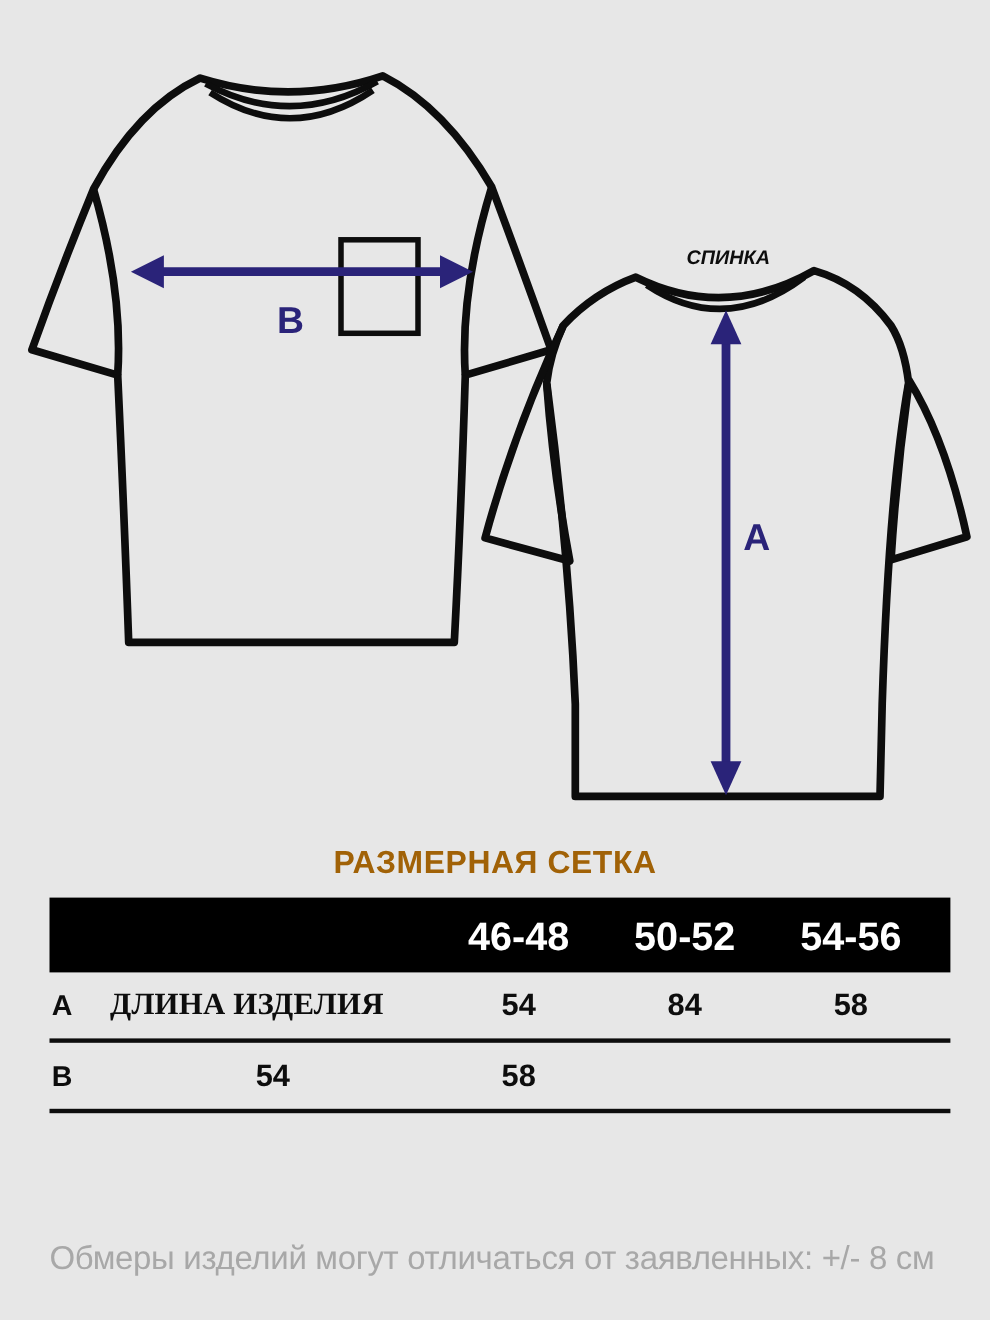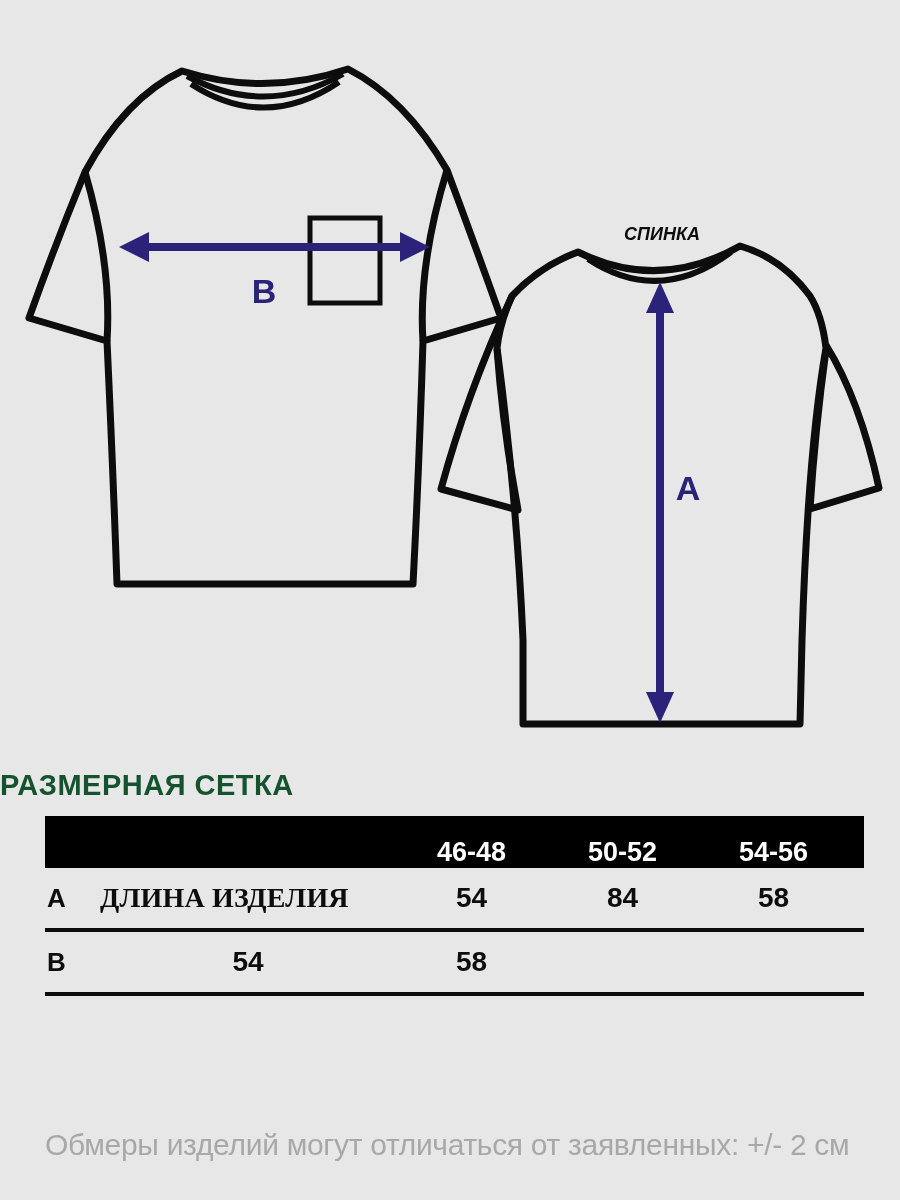--- a/index.html
+++ b/index.html
@@ -8,34 +8,34 @@
     width:900px;height:1200px;
     background:#e7e7e7;
     overflow:hidden;
     font-family:"Liberation Sans", sans-serif;
     color:#0d0d0d;
   }
   .shirts-svg{position:absolute;left:0;top:0;}
 
   .chart-title{
     position:absolute;left:0;top:769px;width:900px;
-    text-align:left;
+    text-align:center;
     font-size:29px;font-weight:bold;letter-spacing:0.5px;
-    color:#14532d;
+    color:#a16207;
   }
 
   .size-table{position:absolute;left:45px;top:816px;width:819px;}
   .t-row{
     display:grid;
     grid-template-columns:55px 296px 151px 151px 151px 15px;
     align-items:center;
   }
   .t-header{
-    background:#000000;height:52px;color:#ffffff;
-    font-size:27px;font-weight:bold;
+    background:#000000;height:68px;color:#ffffff;
+    font-size:36px;font-weight:bold;
   }
   .t-header .t-val{line-height:72px;}
   .t-body-row{height:60px;font-size:28px;}
   .t-letter{font-size:26px;font-weight:800;padding-left:2px;}
   .t-label{font-weight:600;letter-spacing:0.2px;font-family:Liberation Serif, serif;}
   .t-val{text-align:center;font-weight:600;}
   .t-sep{height:4px;background:#0d0d0d;}
 
   .footnote{
     position:absolute;left:45px;top:1127px;width:840px;
@@ -135,15 +135,15 @@
     <div class="t-row t-body-row">
       <div class="t-letter">B</div>
       <div class="t-val">54</div>
       <div class="t-val">58</div>
       <div></div>
     </div>
 
     <div class="t-sep"></div>
   </div>
 
-  <div class="footnote">Обмеры изделий могут отличаться от заявленных: +/- 2 см</div>
+  <div class="footnote">Обмеры изделий могут отличаться от заявленных: +/- 8 см</div>
 
 </div>
 
 </body></html>

